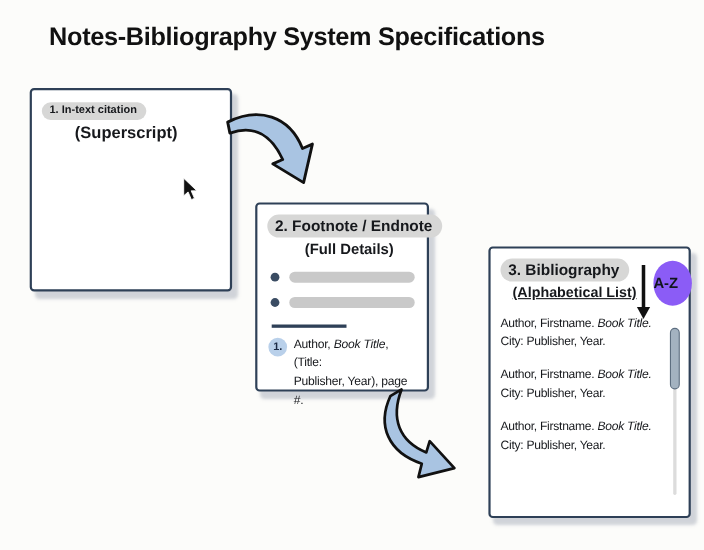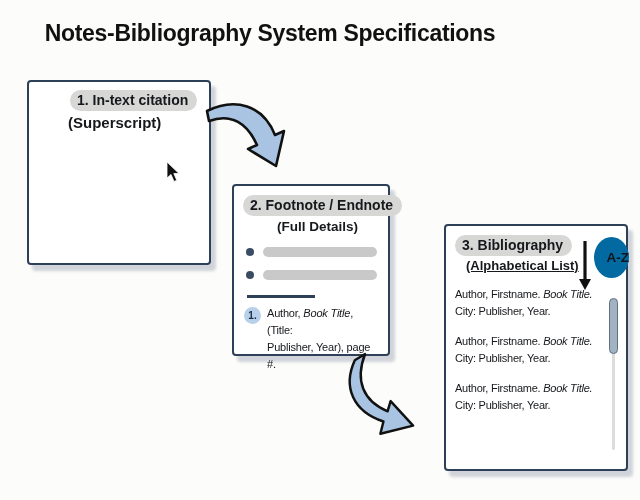--- a/index.html
+++ b/index.html
@@ -24,21 +24,21 @@
     box-shadow: 5px 6px 3px rgba(125,135,155,0.35);
   }
   .card1 { left: 27px;  top: 80px;  width: 184px; height: 185px; padding: 8px 9px; }
   .card2 { left: 232px; top: 184px; width: 158px; height: 172px; padding: 9px 9px; }
   .card3 { left: 444px; top: 224px; width: 184px; height: 247px; padding: 9px 9px; }
 
   .pill {
     display: inline-block; background: #d7d7d6; border-radius: 11px;
     padding: 2px 9px 3px 7px; font-weight: bold; white-space: nowrap;
   }
-  .card1 .pill { font-size: 14px; margin-left: 32px; }
+  .card1 .pill { font-size: 10px; }
   .card2 .pill { font-size: 14px; }
   .card3 .pill { font-size: 14px; }
 
   .subtitle { font-weight: bold; }
   .card1 .subtitle { font-size: 15px; margin: 3px 0 0 30px; }
   .card2 .subtitle { font-size: 13.5px; margin: 3px 0 0 34px; }
   .card3 .subtitle { font-size: 13px; margin: 2px 0 0 11px; text-decoration: underline; }
 
   .body-text {
     font-size: 11.5px; line-height: 1.95; margin: 7px 2px 0 2px;
@@ -70,22 +70,22 @@
   }
   .cite-text { font-size: 11px; line-height: 1.55; letter-spacing: -0.2px; }
   .cite-line2 { text-align: left; }
 
   .bib-entry { font-size: 11px; line-height: 1.55; text-align: left;
     margin: 13px 6px 0 0; letter-spacing: -0.25px; }
   .italic { font-style: italic; }
 
   .az-badge {
     position: absolute; right: -3px; top: 11px; width: 35px; height: 41px;
-    border-radius: 50%; background: #0369a1; color: #10151c;
-    font-size: 13.5px; font-weight: bold; text-align: right; line-height: 41px;
+    border-radius: 50%; background: #8b5cf6; color: #10151c;
+    font-size: 13.5px; font-weight: bold; text-align: left; line-height: 41px;
   }
   .az-arrow { position: absolute; right: 34px; top: 13px; }
 
   .scrollbar-track {
     position: absolute; right: 11px; top: 74px; width: 3px; height: 150px;
     background: #dcdcdc; border-radius: 2px;
   }
   .scrollbar-thumb {
     position: absolute; right: 8px; top: 72px; width: 9px; height: 56px;
     background: #a3b2c0; border: 1.5px solid #5d6e80; border-radius: 5px;

